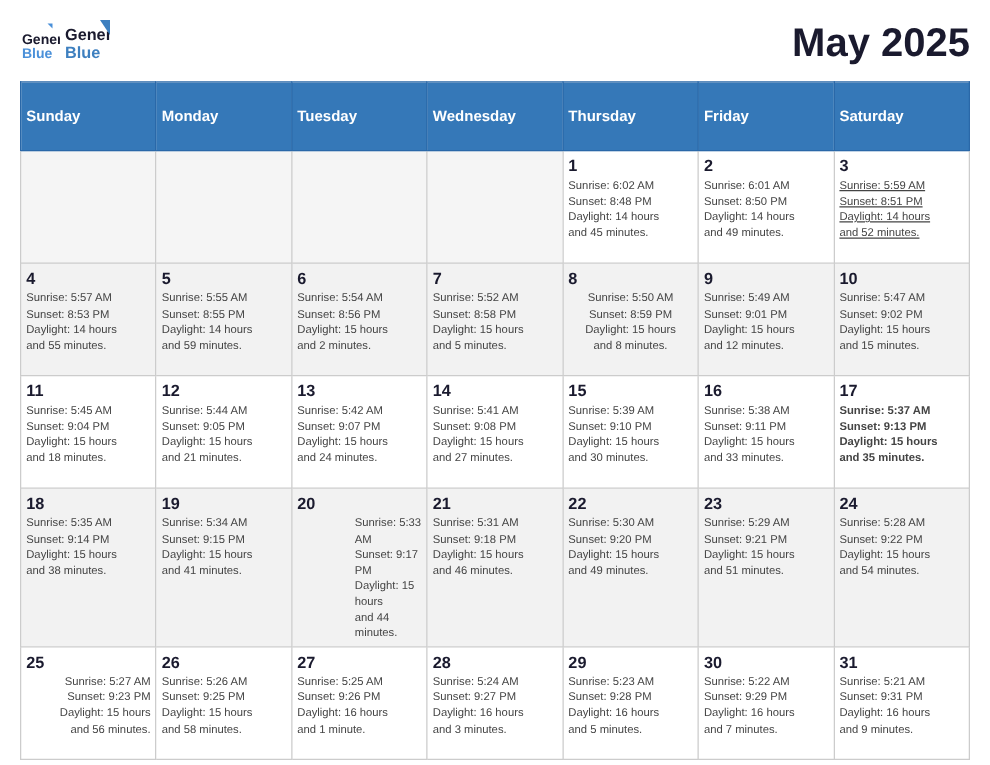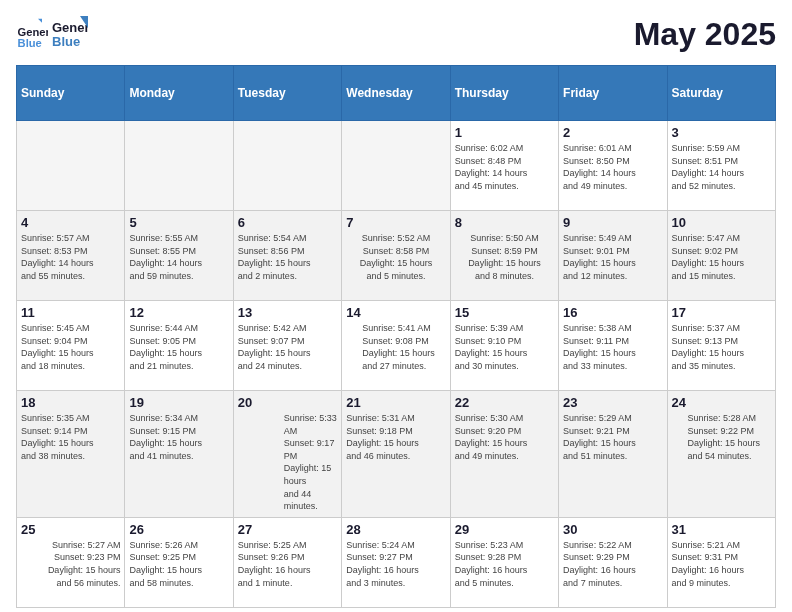--- a/index.html
+++ b/index.html
@@ -139,21 +139,21 @@
         </td>
         <td>
           <div class="day-number">2</div>
           <div class="day-info" style="white-space: pre-line;">Sunrise: 6:01 AM
 Sunset: 8:50 PM
 Daylight: 14 hours
 and 49 minutes.</div>
         </td>
         <td>
           <div class="day-number">3</div>
-          <div class="day-info" style="white-space: pre-line;">Sunrise: 5:59 AM
+          <div class="day-info" style="white-space: pre-line; text-decoration: underline;">Sunrise: 5:59 AM
 Sunset: 8:51 PM
 Daylight: 14 hours
 and 52 minutes.</div>
         </td>
       </tr>
       <tr class="row-gray">
         <td>
           <div class="day-number">4</div>
           <div class="day-info" style="white-space: pre-line;">Sunrise: 5:57 AM
 Sunset: 8:53 PM
@@ -169,21 +169,21 @@
         </td>
         <td>
           <div class="day-number">6</div>
           <div class="day-info" style="white-space: pre-line;">Sunrise: 5:54 AM
 Sunset: 8:56 PM
 Daylight: 15 hours
 and 2 minutes.</div>
         </td>
         <td>
           <div class="day-number">7</div>
-          <div class="day-info" style="white-space: pre-line; text-align: center;">Sunrise: 5:52 AM
+          <div class="day-info" style="white-space: pre-line;">Sunrise: 5:52 AM
 Sunset: 8:58 PM
 Daylight: 15 hours
 and 5 minutes.</div>
         </td>
         <td>
           <div class="day-number">8</div>
           <div class="day-info" style="white-space: pre-line; text-align: center;">Sunrise: 5:50 AM
 Sunset: 8:59 PM
 Daylight: 15 hours
 and 8 minutes.</div>
@@ -220,42 +220,42 @@
         </td>
         <td>
           <div class="day-number">13</div>
           <div class="day-info" style="white-space: pre-line;">Sunrise: 5:42 AM
 Sunset: 9:07 PM
 Daylight: 15 hours
 and 24 minutes.</div>
         </td>
         <td>
           <div class="day-number">14</div>
-          <div class="day-info" style="white-space: pre-line; margin-left: 16px;">Sunrise: 5:41 AM
+          <div class="day-info" style="white-space: pre-line;">Sunrise: 5:41 AM
 Sunset: 9:08 PM
 Daylight: 15 hours
 and 27 minutes.</div>
         </td>
         <td>
           <div class="day-number">15</div>
           <div class="day-info" style="white-space: pre-line;">Sunrise: 5:39 AM
 Sunset: 9:10 PM
 Daylight: 15 hours
 and 30 minutes.</div>
         </td>
         <td>
           <div class="day-number">16</div>
           <div class="day-info" style="white-space: pre-line;">Sunrise: 5:38 AM
 Sunset: 9:11 PM
 Daylight: 15 hours
 and 33 minutes.</div>
         </td>
         <td>
           <div class="day-number">17</div>
-          <div class="day-info" style="white-space: pre-line;">Sunrise: 5:37 AM
+          <div class="day-info" style="white-space: pre-line; font-weight: bold;">Sunrise: 5:37 AM
 Sunset: 9:13 PM
 Daylight: 15 hours
 and 35 minutes.</div>
         </td>
       </tr>
       <tr class="row-gray">
         <td>
           <div class="day-number">18</div>
           <div class="day-info" style="white-space: pre-line;">Sunrise: 5:35 AM
 Sunset: 9:14 PM
@@ -292,21 +292,21 @@
         </td>
         <td>
           <div class="day-number">23</div>
           <div class="day-info" style="white-space: pre-line;">Sunrise: 5:29 AM
 Sunset: 9:21 PM
 Daylight: 15 hours
 and 51 minutes.</div>
         </td>
         <td>
           <div class="day-number">24</div>
-          <div class="day-info" style="white-space: pre-line; margin-left: 16px;">Sunrise: 5:28 AM
+          <div class="day-info" style="white-space: pre-line;">Sunrise: 5:28 AM
 Sunset: 9:22 PM
 Daylight: 15 hours
 and 54 minutes.</div>
         </td>
       </tr>
       <tr class="row-white">
         <td>
           <div class="day-number">25</div>
           <div class="day-info" style="white-space: pre-line; text-align: right;">Sunrise: 5:27 AM
 Sunset: 9:23 PM

